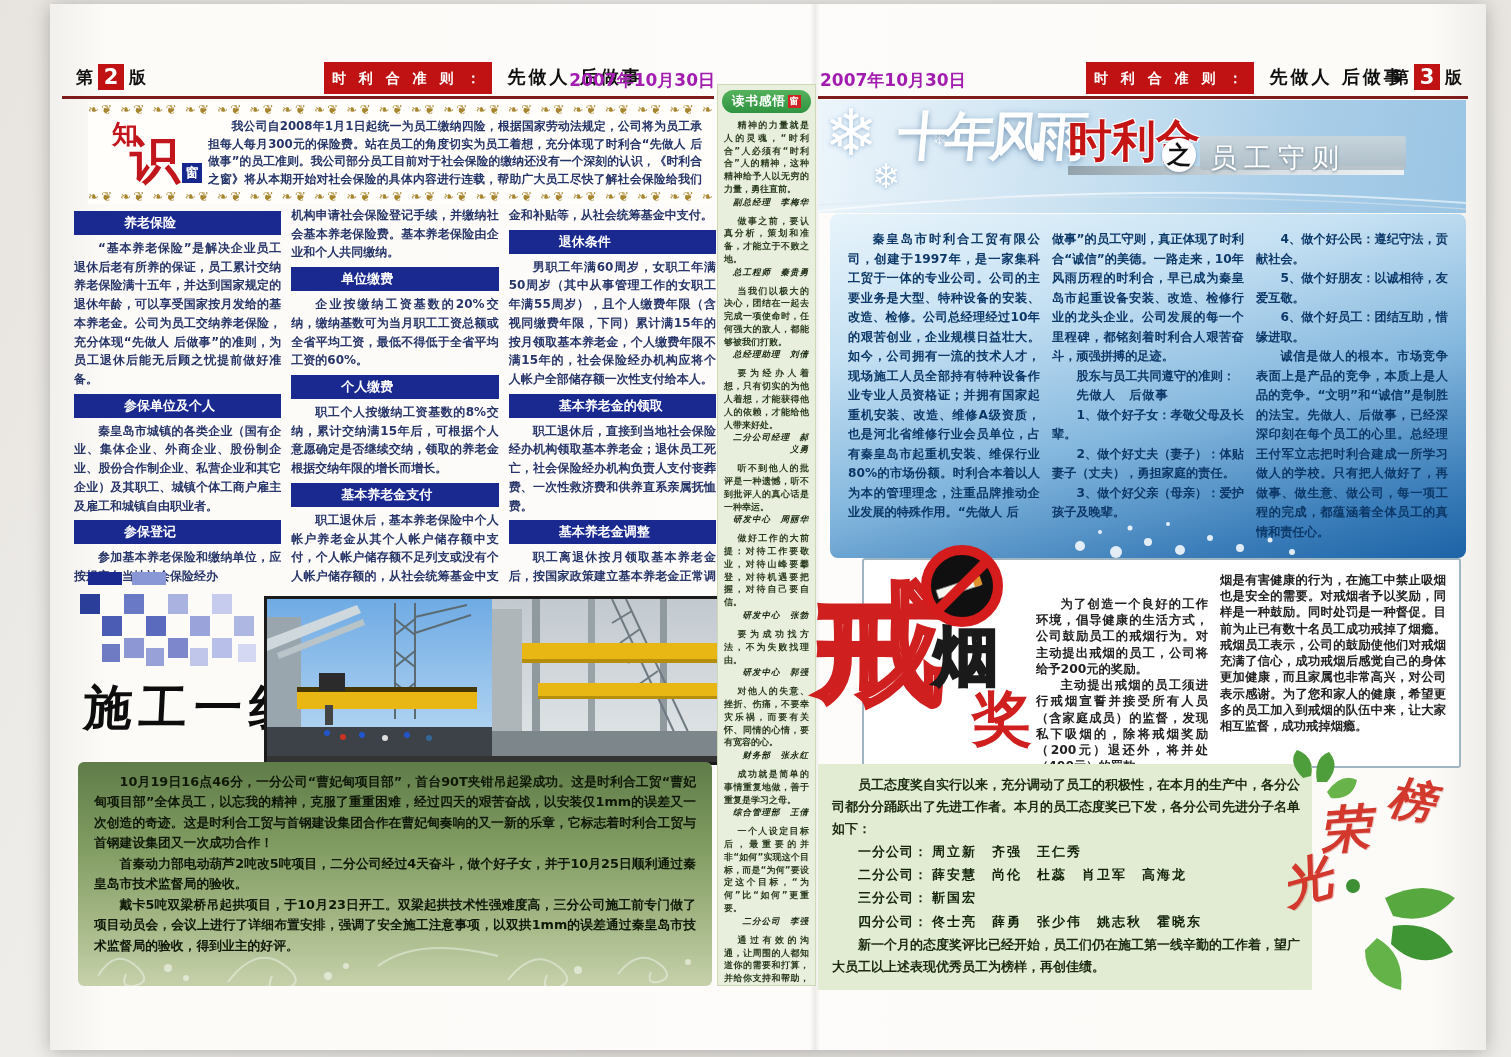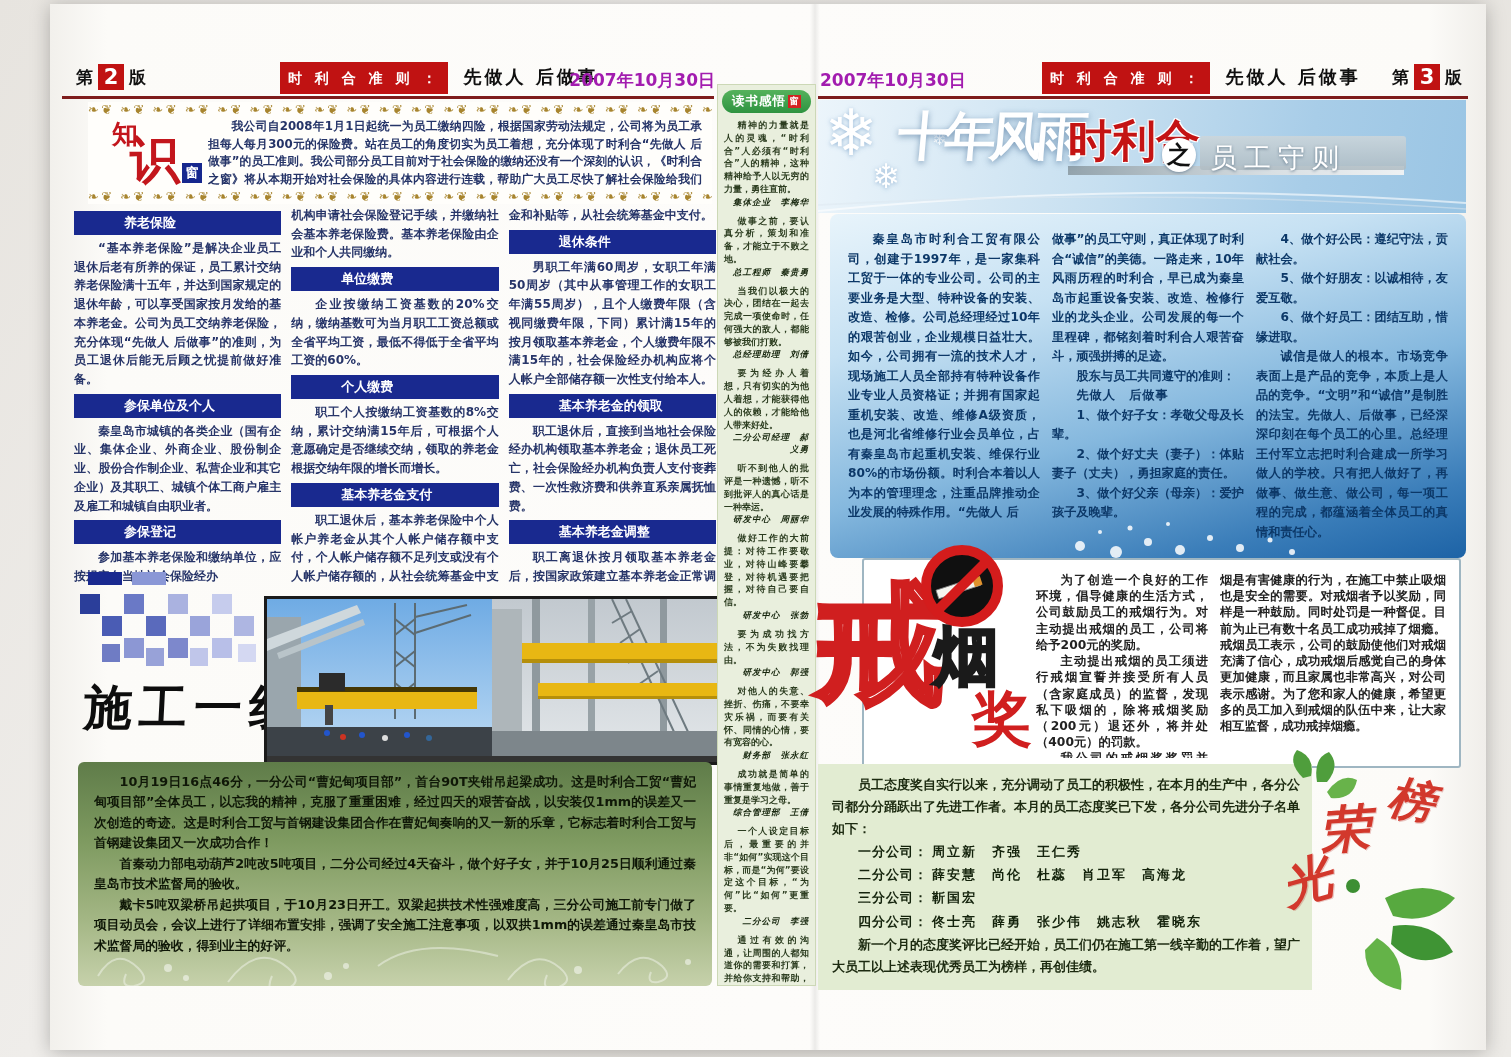--- a/index.html
+++ b/index.html
@@ -12,21 +12,21 @@
          box-shadow:0 2px 18px rgba(0,0,0,.25);}
   .fold{position:absolute;left:810px;top:4px;width:10px;height:1046px;
         background:linear-gradient(90deg,rgba(0,0,0,0),rgba(0,0,0,.07),rgba(0,0,0,0));}
 
   
   .hdr{position:absolute;height:34px;}
   .pageblock{position:absolute;top:2px;font-size:17px;font-weight:bold;color:#111;display:flex;align-items:center;}
   .numbox{display:inline-block;width:26px;height:26px;background:#c01212;color:#fff;font-size:21px;
           line-height:26px;text-align:center;margin:0 5px;font-weight:bold;}
   .principle{position:absolute;top:3px;white-space:nowrap;}
-  .plabel{background:#c01212;color:#fff;font-weight:bold;font-size:14px;padding:8px 8px;letter-spacing:4px;}
+  .plabel{background:#c01212;color:#fff;font-weight:bold;font-size:14px;padding:8px 8px;letter-spacing:4px;margin-left:44px;}
   .ptext{font-size:18px;font-weight:bold;color:#101010;margin-left:10px;letter-spacing:3px;}
   .hdate{position:absolute;top:7px;font-size:17px;font-weight:bold;color:#a21caf;}
   .hrule{position:absolute;height:3px;background:#7e1c1c;}
 
   
   .introbox{position:absolute;left:88px;top:102px;width:624px;height:102px;background:#fffefb;}
   .flourish{position:absolute;left:0;right:0;height:15px;color:#a8852f;font-size:13px;line-height:15px;
             letter-spacing:2px;overflow:hidden;white-space:nowrap;font-weight:bold;}
   .fl-top{top:0;} .fl-bot{bottom:0;}
   .kz{position:absolute;left:8px;top:17px;width:108px;height:68px;}
@@ -104,21 +104,21 @@
   .smokepanel{position:absolute;left:862px;top:558px;width:595px;height:206px;background:#fff;
               border:2px solid #9fb6c2;border-radius:3px;}
   .jz1{position:absolute;left:-48px;top:20px;font-size:128px;line-height:1;font-weight:900;color:#fff;
        -webkit-text-stroke:5px #d01f1f;font-family:"DejaVu Serif",serif;z-index:2;}
   .jz2{position:absolute;left:70px;top:64px;font-size:64px;line-height:1;font-weight:800;color:#fff;
        -webkit-text-stroke:3px #1a1a1a;font-family:"DejaVu Serif",serif;z-index:2;}
   .jz3{position:absolute;left:108px;top:128px;font-size:60px;line-height:1;font-weight:900;color:#d01f1f;
        font-family:"DejaVu Serif",serif;z-index:2;}
   .nosmoke{position:absolute;left:56px;top:-16px;z-index:3;}
   .qscol{position:absolute;top:12px;overflow:hidden;}
-  .qs1{left:172px;width:172px;height:186px;}
+  .qs1{left:172px;width:172px;height:186px;margin-top:24px;}
   .qs2{left:356px;width:226px;height:186px;}
   .qscol .blk{font-size:12.3px;line-height:1.32;color:#222;font-weight:bold;text-align:justify;}
   .qscol .blk.p{text-indent:2em;}
 
   
   .honorpanel{position:absolute;left:818px;top:764px;width:494px;height:226px;background:#e2ecd2;overflow:hidden;}
   .honorinner{position:absolute;left:14px;right:12px;top:10px;bottom:6px;}
   .hp{margin:0;font-size:13px;line-height:1.7;font-weight:bold;color:#1c2a10;text-align:justify;text-indent:2em;}
   .hline{margin:1px 0 1px 2em;font-size:13px;line-height:1.7;font-weight:bold;color:#14230c;}
   .hlabel{letter-spacing:1px;}
@@ -321,21 +321,21 @@
   </div>
 
   <div class="reading">
     <div class="rheader">
       <span>读书感悟</span><span class="rseal">窗</span>
     </div>
     <div class="quotes">
 
     <div class="quote">
           <div class="qt">精神的力量就是人的灵魂，“时利合”人必须有“时利合”人的精神，这种精神给予人以无穷的力量，勇往直前。</div>
-          <div class="qs">集体企业　李梅华</div>
+          <div class="qs">副总经理　李梅华</div>
         </div>
         <div class="quote">
           <div class="qt">做事之前，要认真分析，策划和准备，才能立于不败之地。</div>
           <div class="qs">总工程师　秦贵勇</div>
         </div>
         <div class="quote">
           <div class="qt">当我们以极大的决心，团结在一起去完成一项使命时，任何强大的敌人，都能够被我们打败。</div>
           <div class="qs">总经理助理　刘倩</div>
         </div>
         <div class="quote">

